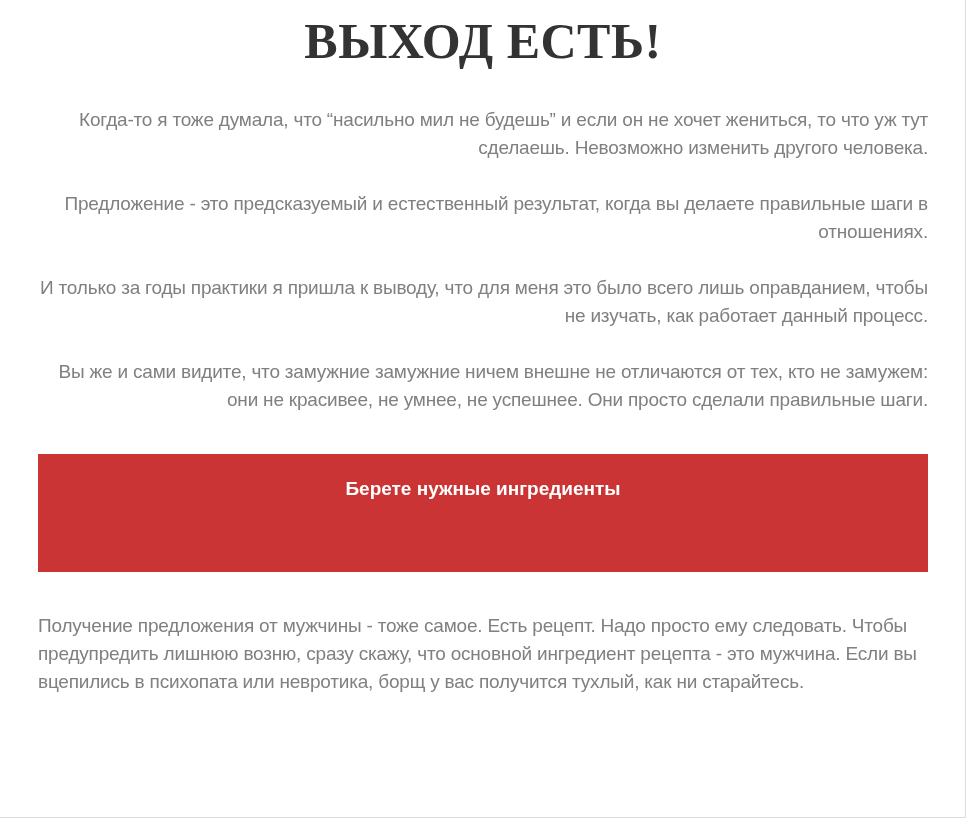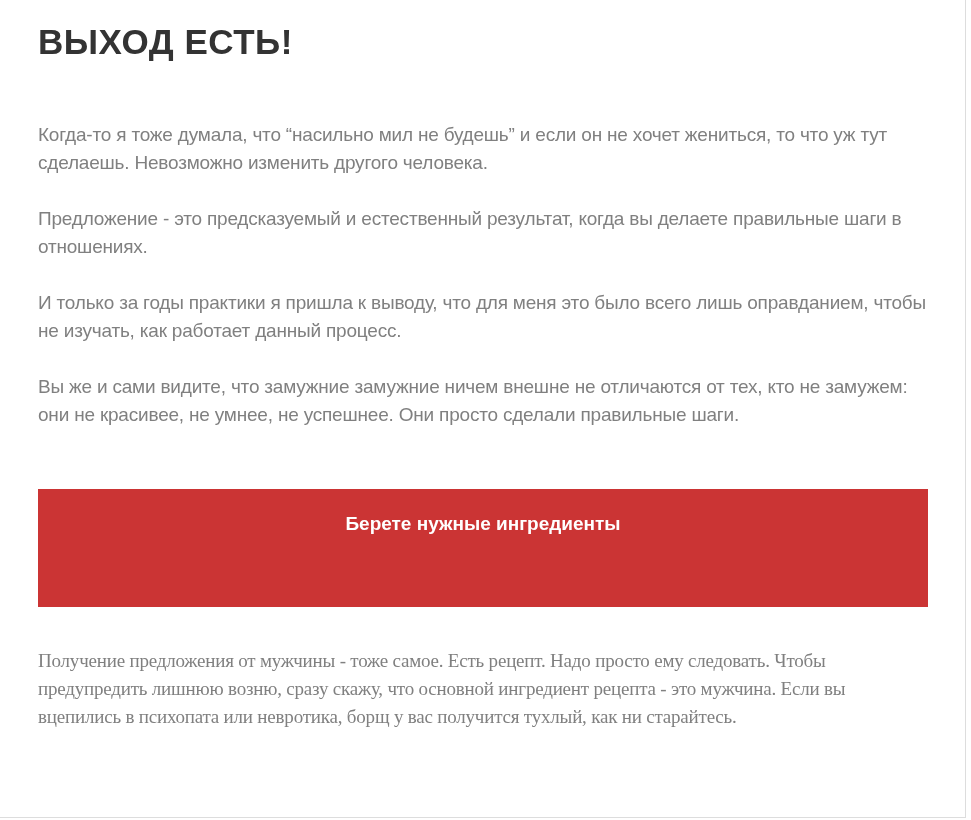--- a/index.html
+++ b/index.html
@@ -19,61 +19,62 @@
     height: 817px;
     background: #ffffff;
     border-right: 1px solid #dddddd;
     border-bottom: 1px solid #dddddd;
     overflow: hidden;
   }
   .content {
     padding: 0 37px 0 38px;
   }
   .page-title {
-    font-family: Liberation Sans, sans-serif;
+    font-family: Liberation Serif, serif;
     font-weight: 700;
-    font-size: 35px;
+    font-size: 50px;
     line-height: 55px;
     letter-spacing: 0.5px;
     color: #333333;
+    text-align: center;
     margin: 14px 0 0 0;
   }
   .intro {
-    margin-top: 52px;
+    margin-top: 37px;
+    text-align: right;
   }
   .para {
     font-size: 19px;
     line-height: 28px;
     letter-spacing: -0.2px;
     color: #808080;
     margin: 0 0 28px 0;
   }
   .steps {
     display: flex;
     gap: 22px;
-    margin-top: 60px;
+    margin-top: 40px;
   }
   .step {
     flex: 1;
     height: 118px;
     box-sizing: border-box;
     padding: 18px 26px 0 26px;
     background: #cb3434;
     color: #ffffff;
     font-weight: bold;
     font-size: 19px;
     line-height: 33px;
     text-align: center;
   }
   .outro {
     margin-top: 40px;
   }
   .outro .para:last-child {
     margin-bottom: 0;
-    font-family: Liberation Serif, serif;
   }
 </style>
 </head>
 <body>
 
 <div class="sheet">
   <div class="content">
 
     <h1 class="page-title">ВЫХОД ЕСТЬ!</h1>
 

